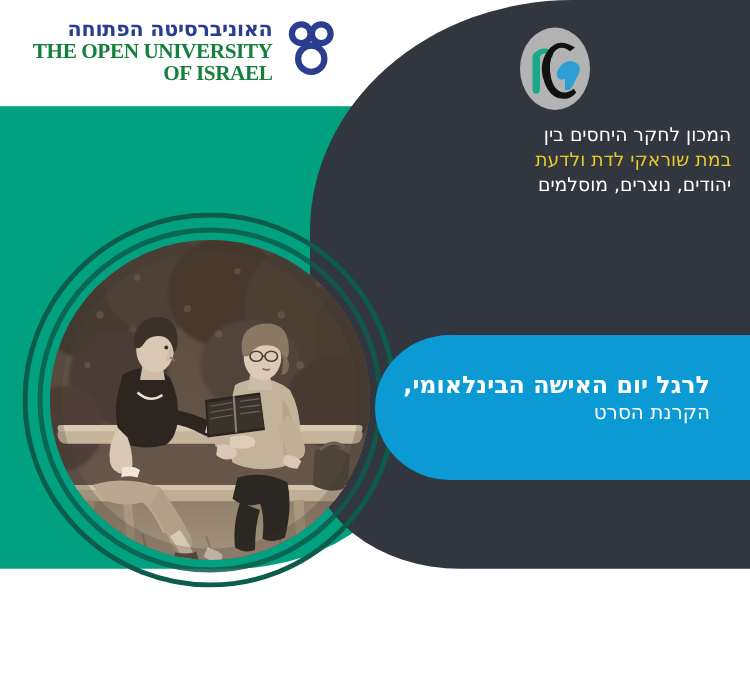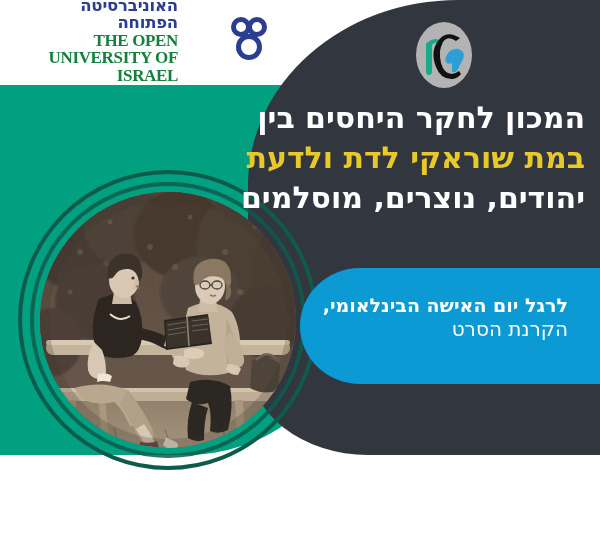--- a/index.html
+++ b/index.html
@@ -26,21 +26,21 @@
     position:absolute;
     left:0;top:85px;width:335px;height:370px;
     background:#00a080;
     border-bottom-right-radius:150px 120px;
     z-index:2;
   }
 
   
   .logo-block{
     position:absolute;left:22px;top:10px;width:250px;height:62px;
-    z-index:6;display:flex;align-items:center;justify-content:flex-start;gap:40px;
+    z-index:6;display:flex;align-items:center;justify-content:flex-start;
   }
   .logo-text{
     text-align:right;color:#2b3d8f;line-height:1.05;
     direction:rtl;width:196px;
   }
   .logo-he{font-size:16.5px;font-weight:bold;letter-spacing:-.2px;color:#2b3d8f;}
   .logo-en{font-size:17px;font-weight:bold;letter-spacing:-.35px;color:#15803d;
            font-family:Liberation Serif, serif;}
   .logo-ar{font-size:14.5px;font-weight:bold;letter-spacing:.4px;color:#2b3d8f;}
   .logo-mark{margin-right:0;margin-left:8px;}
@@ -72,35 +72,35 @@
     border-bottom-left-radius:60px 58px;
   }
   .blue-text{
     position:absolute;left:300px;top:268px;width:282px;height:100px;
     z-index:6;direction:rtl;text-align:right;
     color:#ffffff;padding-right:0;padding-left:0;
     display:flex;flex-direction:column;justify-content:center;
     line-height:1.28;padding-right:14px;box-sizing:border-box;
   }
   .bt1{font-size:19px;font-weight:bold;}
-  .bt2{font-size:20px;font-weight:normal;}
+  .bt2{font-size:16px;font-weight:normal;}
   .bt3{font-size:19px;font-weight:bold;}
 
   
   .emblem{
     position:absolute;left:408px;top:16px;width:72px;height:78px;z-index:7;
   }
 
   
   .title-block{
     position:absolute;left:300px;top:98px;width:285px;z-index:7;
     direction:rtl;text-align:right;line-height:1.34;
     padding-left:14px;box-sizing:border-box;
   }
-  .tline{font-size:30px;font-weight:bold;color:#ffffff;white-space:nowrap;}
+  .tline{font-size:15px;font-weight:normal;color:#ffffff;white-space:nowrap;}
   .tline.accent{color:#e8c92a;}
 </style>
 </head>
 <body>
 
 <div id="stage">
 
   <div class="dark-panel"></div>
 
   <div class="green-panel"></div>

